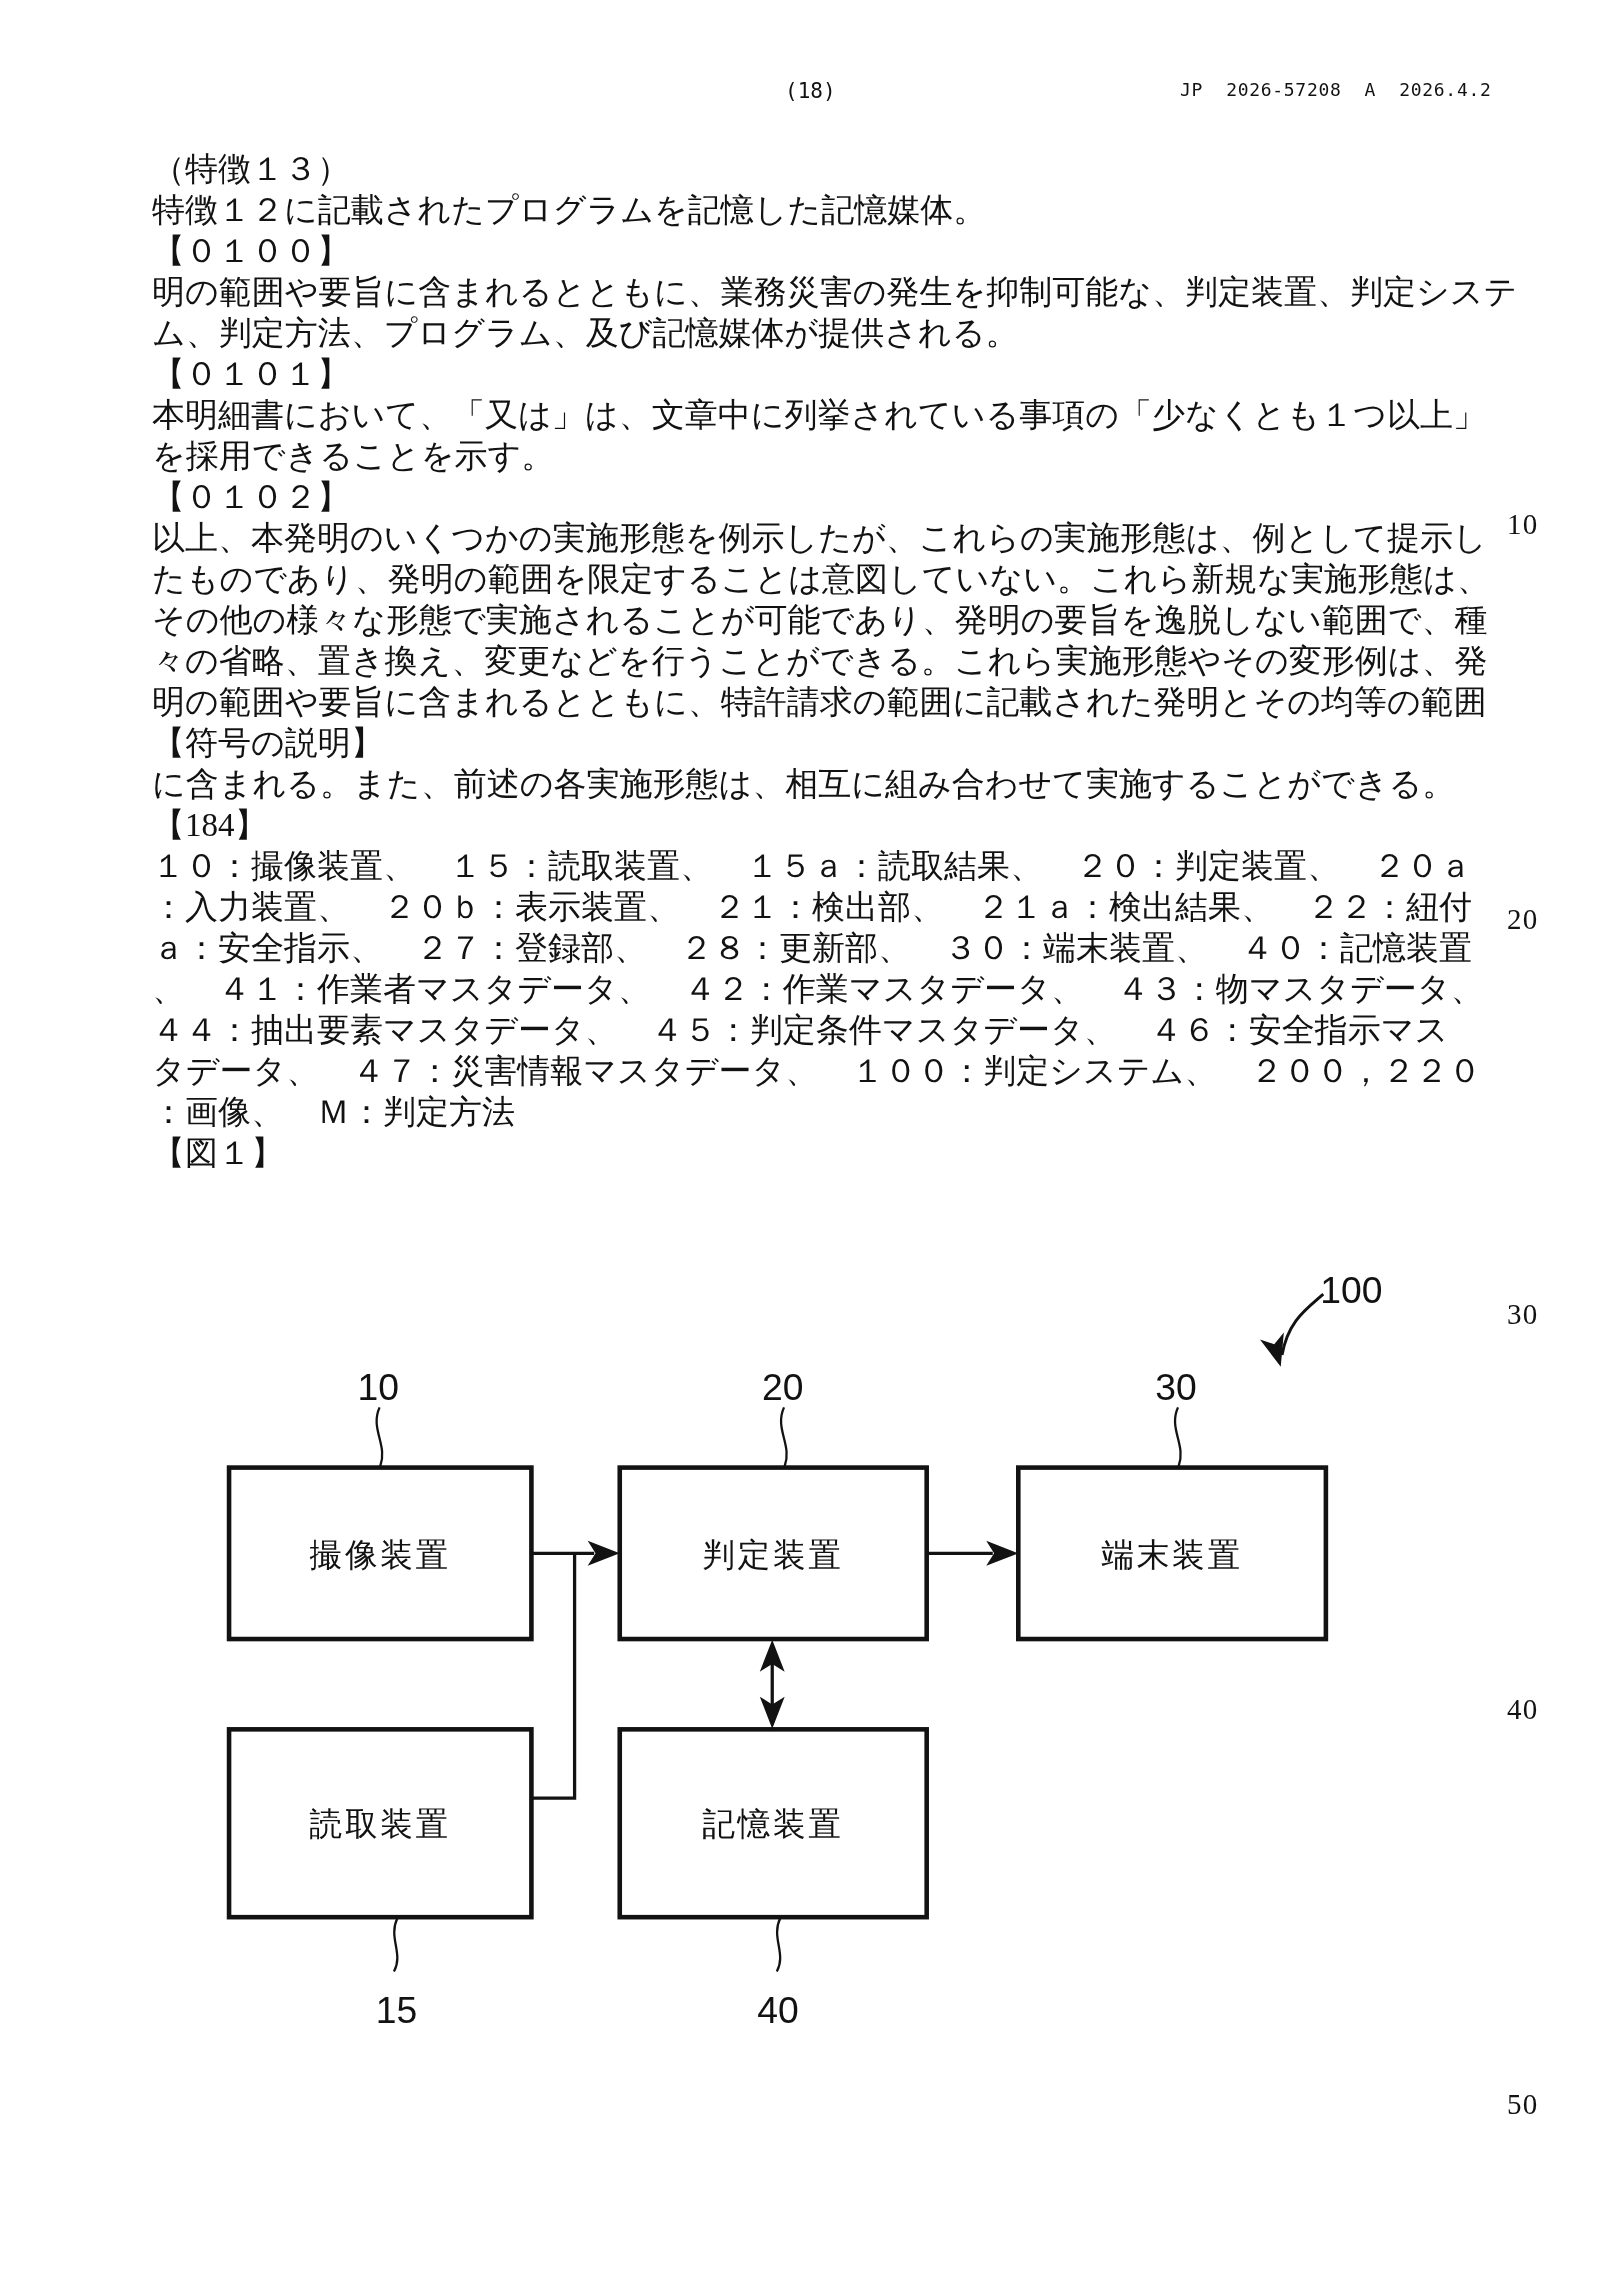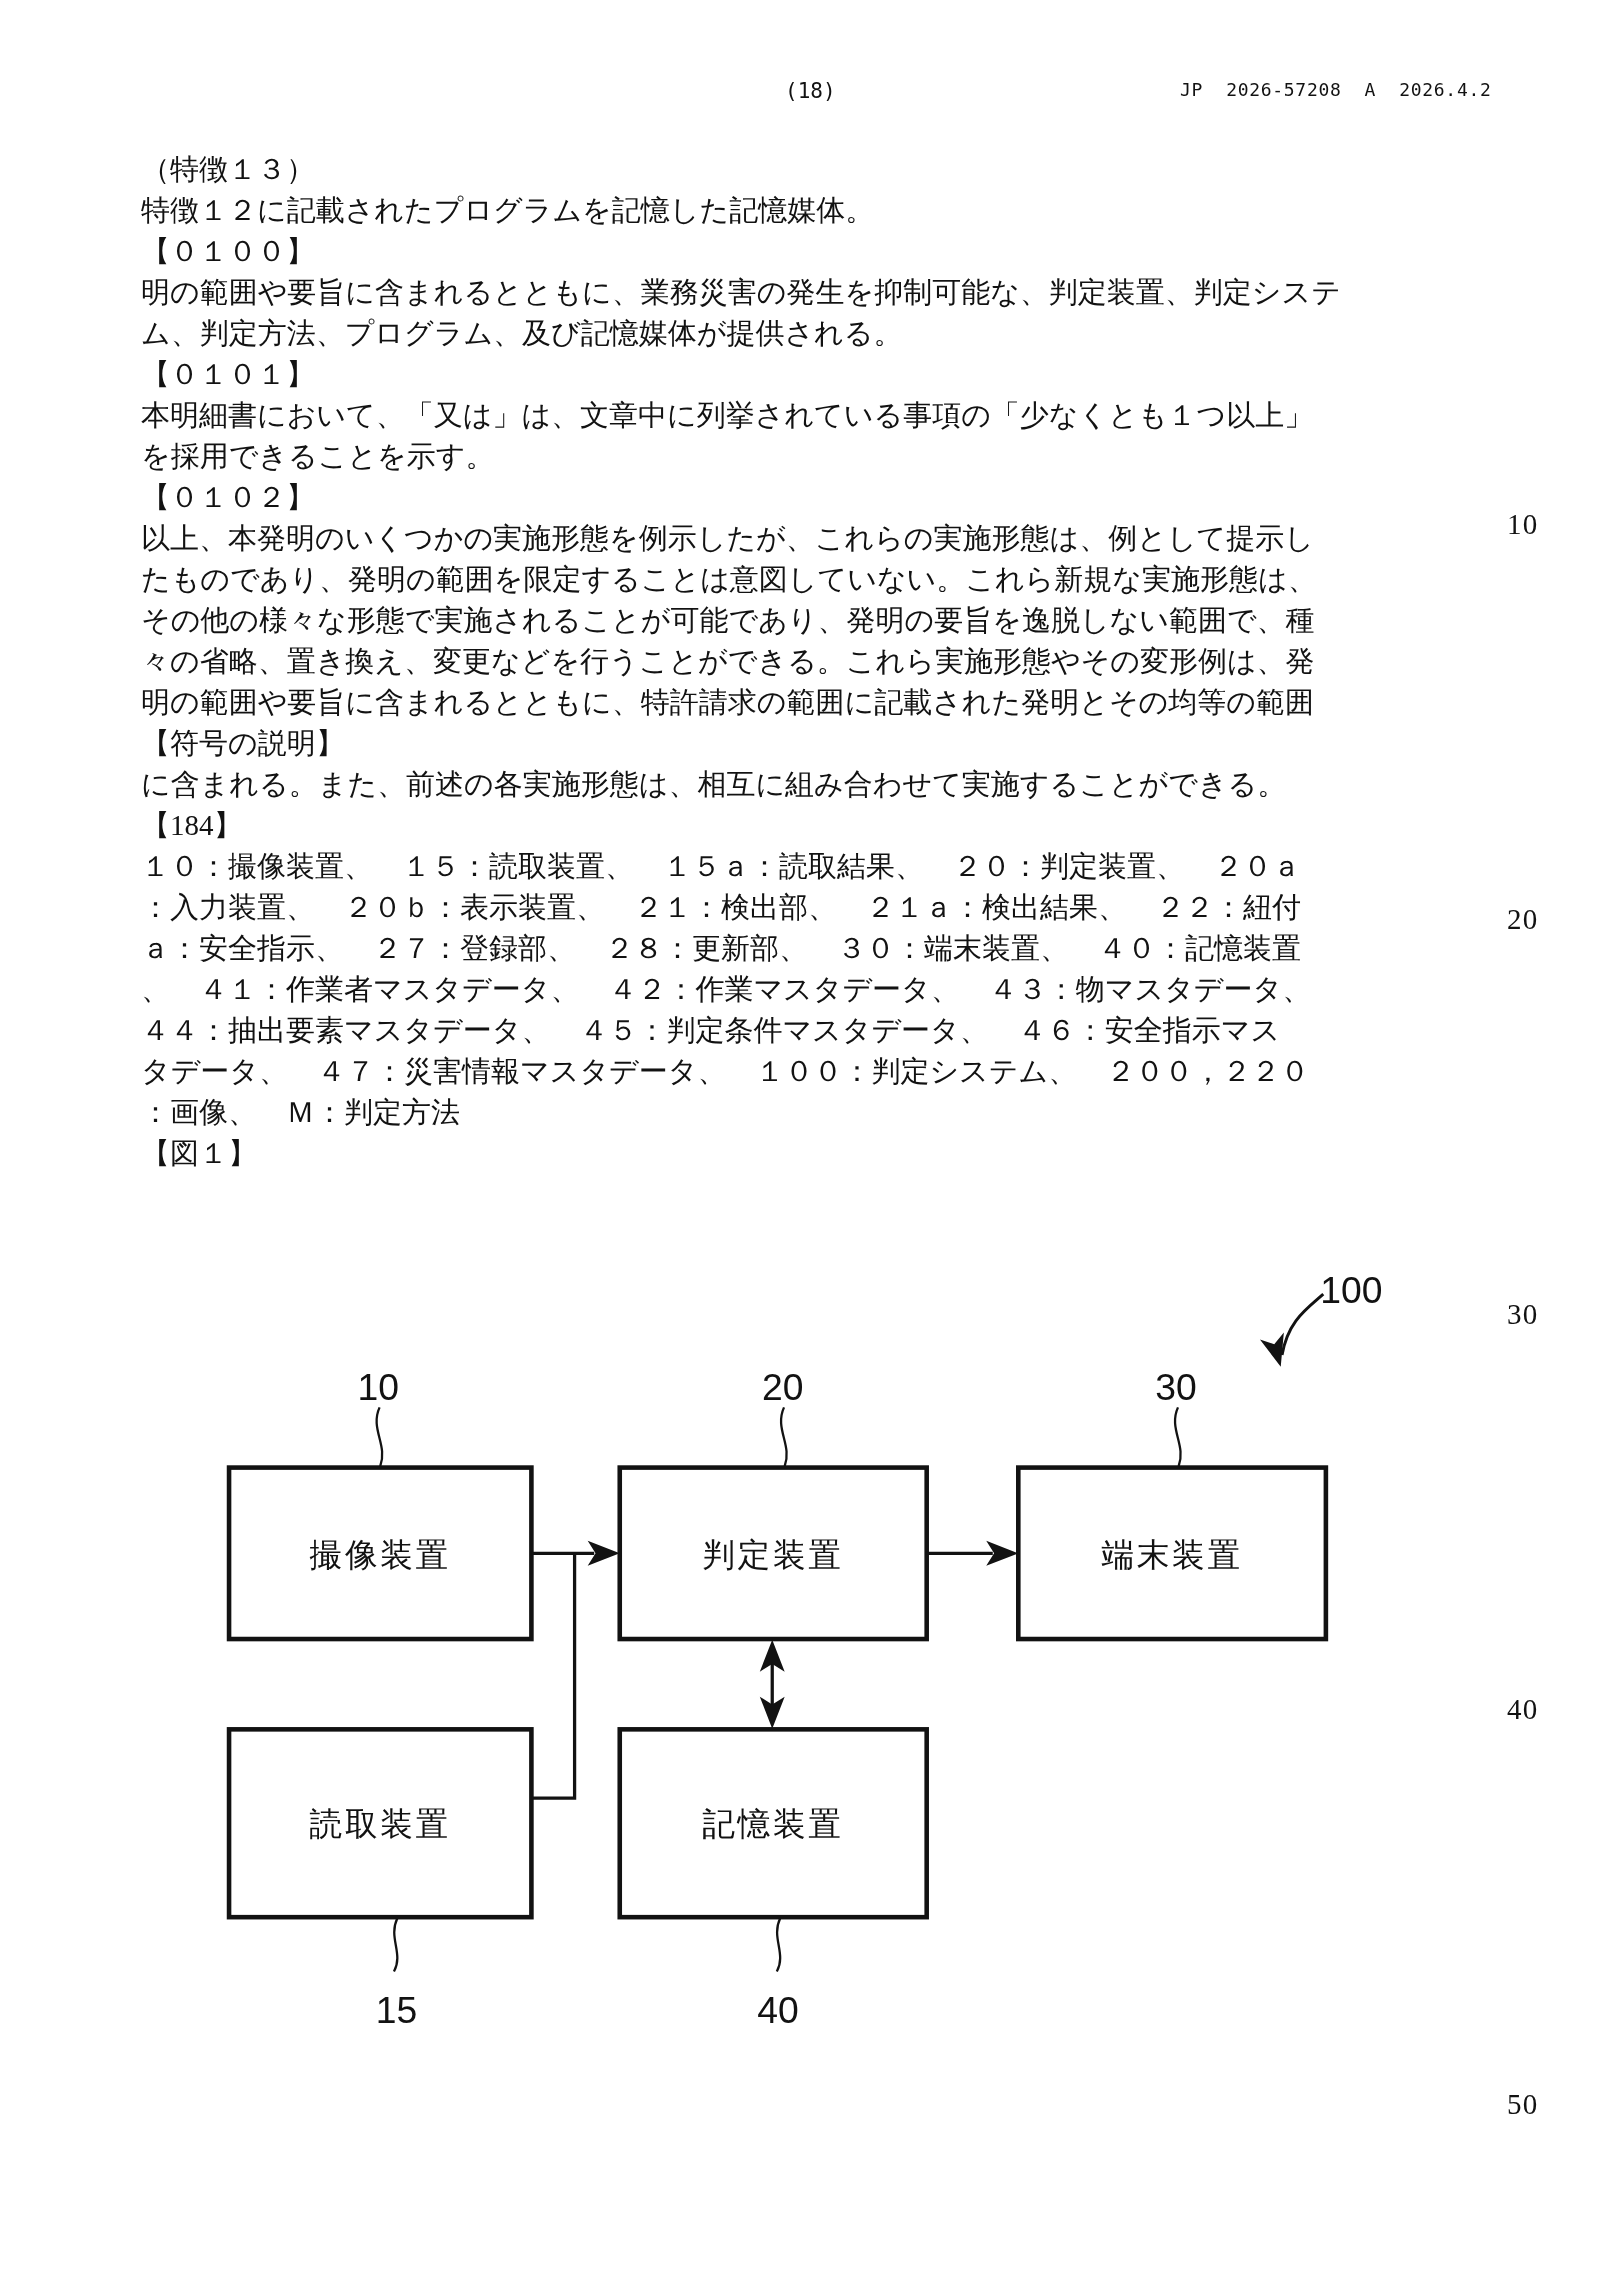--- a/index.html
+++ b/index.html
@@ -21,21 +21,21 @@
     position:absolute;left:1140px;top:79px;
     font-family:"DejaVu Sans Mono","Liberation Mono",monospace;
     font-size:18px;white-space:pre;letter-spacing:0.7px;margin-left:40px;
   }
   
   .body-text{
     position:absolute;left:141px;top:149px;width:1368px;
   }
   .bl{
     height:41px;line-height:41px;
-    font-size:29px;white-space:pre;
+    font-size:33px;white-space:pre;margin-left:11px;
   }
   
   .margin-num{
     position:absolute;left:1507px;width:52px;height:34px;
     font-size:29px;line-height:34px;letter-spacing:1.3px;
   }
   
   .fig{position:absolute;left:0;top:1211px;width:1623px;height:949px;}
   .fig .boxlabel{
     font-family:"Liberation Sans","DejaVu Sans",sans-serif;

